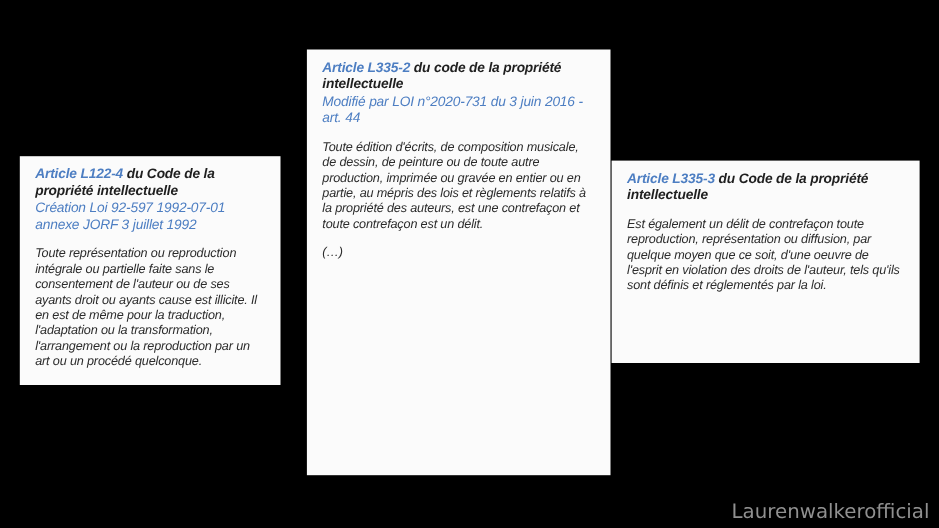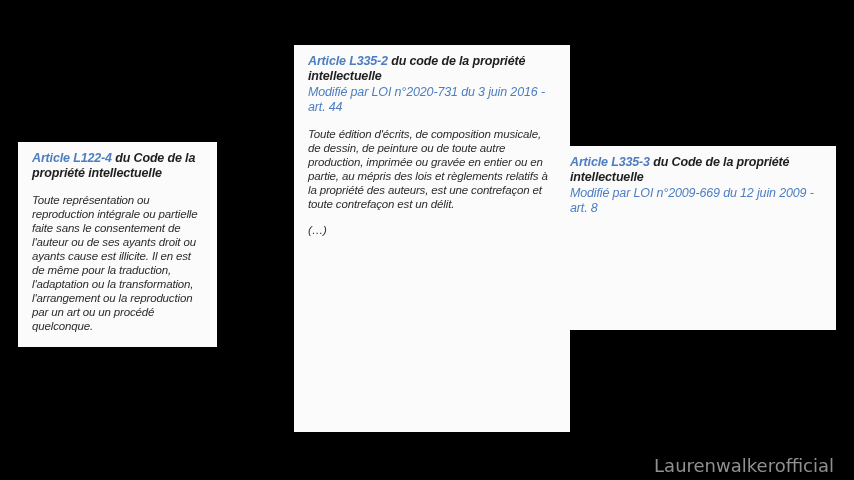--- a/index.html
+++ b/index.html
@@ -18,22 +18,22 @@
     position: absolute;
     background: #fbfbfb;
     color: #2c2c2c;
     font-style: italic;
     box-sizing: border-box;
     padding: 9px 14px 14px 14px;
     font-size: 11.5px;
     line-height: 14px;
     letter-spacing: -0.15px;
   }
-  .card-1 { left: 18px;  top: 142px; width: 199px; min-height: 198px; }
-  .card-2 { left: 294px; top: 45px;  width: 276px; min-height: 387px; }
+  .card-1 { left: 18px;  top: 142px; width: 237px; min-height: 198px; }
+  .card-2 { left: 279px; top: 45px;  width: 276px; min-height: 387px; }
   .card-3 { left: 556px; top: 146px; width: 280px; min-height: 184px; }
 
   .card-header {
     font-weight: bold;
     font-size: 12.5px;
     line-height: 15px;
     color: #1f1f1f;
   }
   .article-link {
     color: #4d7ec2;
@@ -46,50 +46,51 @@
     margin-top: 1px;
   }
   .para {
     margin: 12px 0 0 0;
   }
   .bold {
     font-weight: bold;
   }
   .watermark {
     position: absolute;
-    right: 20px;
+    right: 9px;
     bottom: 4px;
     color: #909090;
     font-size: 18px;
     font-style: normal;
     font-family: "DejaVu Sans", sans-serif;
   }
 </style>
 </head>
 <body>
 
 <div class="card card-1">
   <div class="card-header">
     <span class="article-link">Article L122-4</span>
     <span>du Code de la propriété intellectuelle</span>
   </div>
+  <div class="modification">Création Loi 92-597 1992-07-01 annexe JORF 3 juillet 1992</div>
   <div class="para">Toute représentation ou reproduction intégrale ou partielle faite sans le consentement de l'auteur ou de ses ayants droit ou ayants cause est illicite. Il en est de même pour la traduction, l'adaptation ou la transformation, l'arrangement ou la reproduction par un art ou un procédé quelconque.</div>
 </div>
 
 <div class="card card-2">
   <div class="card-header">
     <span class="article-link">Article L335-2</span>
     <span>du code de la propriété intellectuelle</span>
   </div>
   <div class="modification">Modifié par LOI n°2020-731 du 3 juin 2016 - art. 44</div>
   <div class="para">Toute édition d'écrits, de composition musicale, de dessin, de peinture ou de toute autre production, imprimée ou gravée en entier ou en partie, au mépris des lois et règlements relatifs à la propriété des auteurs, est une contrefaçon et toute contrefaçon est un délit.</div>
   <div class="para">(…)</div>
 </div>
 
 <div class="card card-3">
   <div class="card-header">
     <span class="article-link">Article L335-3</span>
     <span>du Code de la propriété intellectuelle</span>
   </div>
-  <div class="modification">Modifié par LOI n°2009-669 du 12 juin 2009 - art. 8</div>
+  <div class="para">Est également un délit de contrefaçon toute reproduction, représentation ou diffusion, par quelque moyen que ce soit, d'une oeuvre de l'esprit en violation des droits de l'auteur, tels qu'ils sont définis et réglementés par la loi.</div>
 </div>
 
 <div class="watermark">Laurenwalkerofficial</div>
 
 </body></html>

